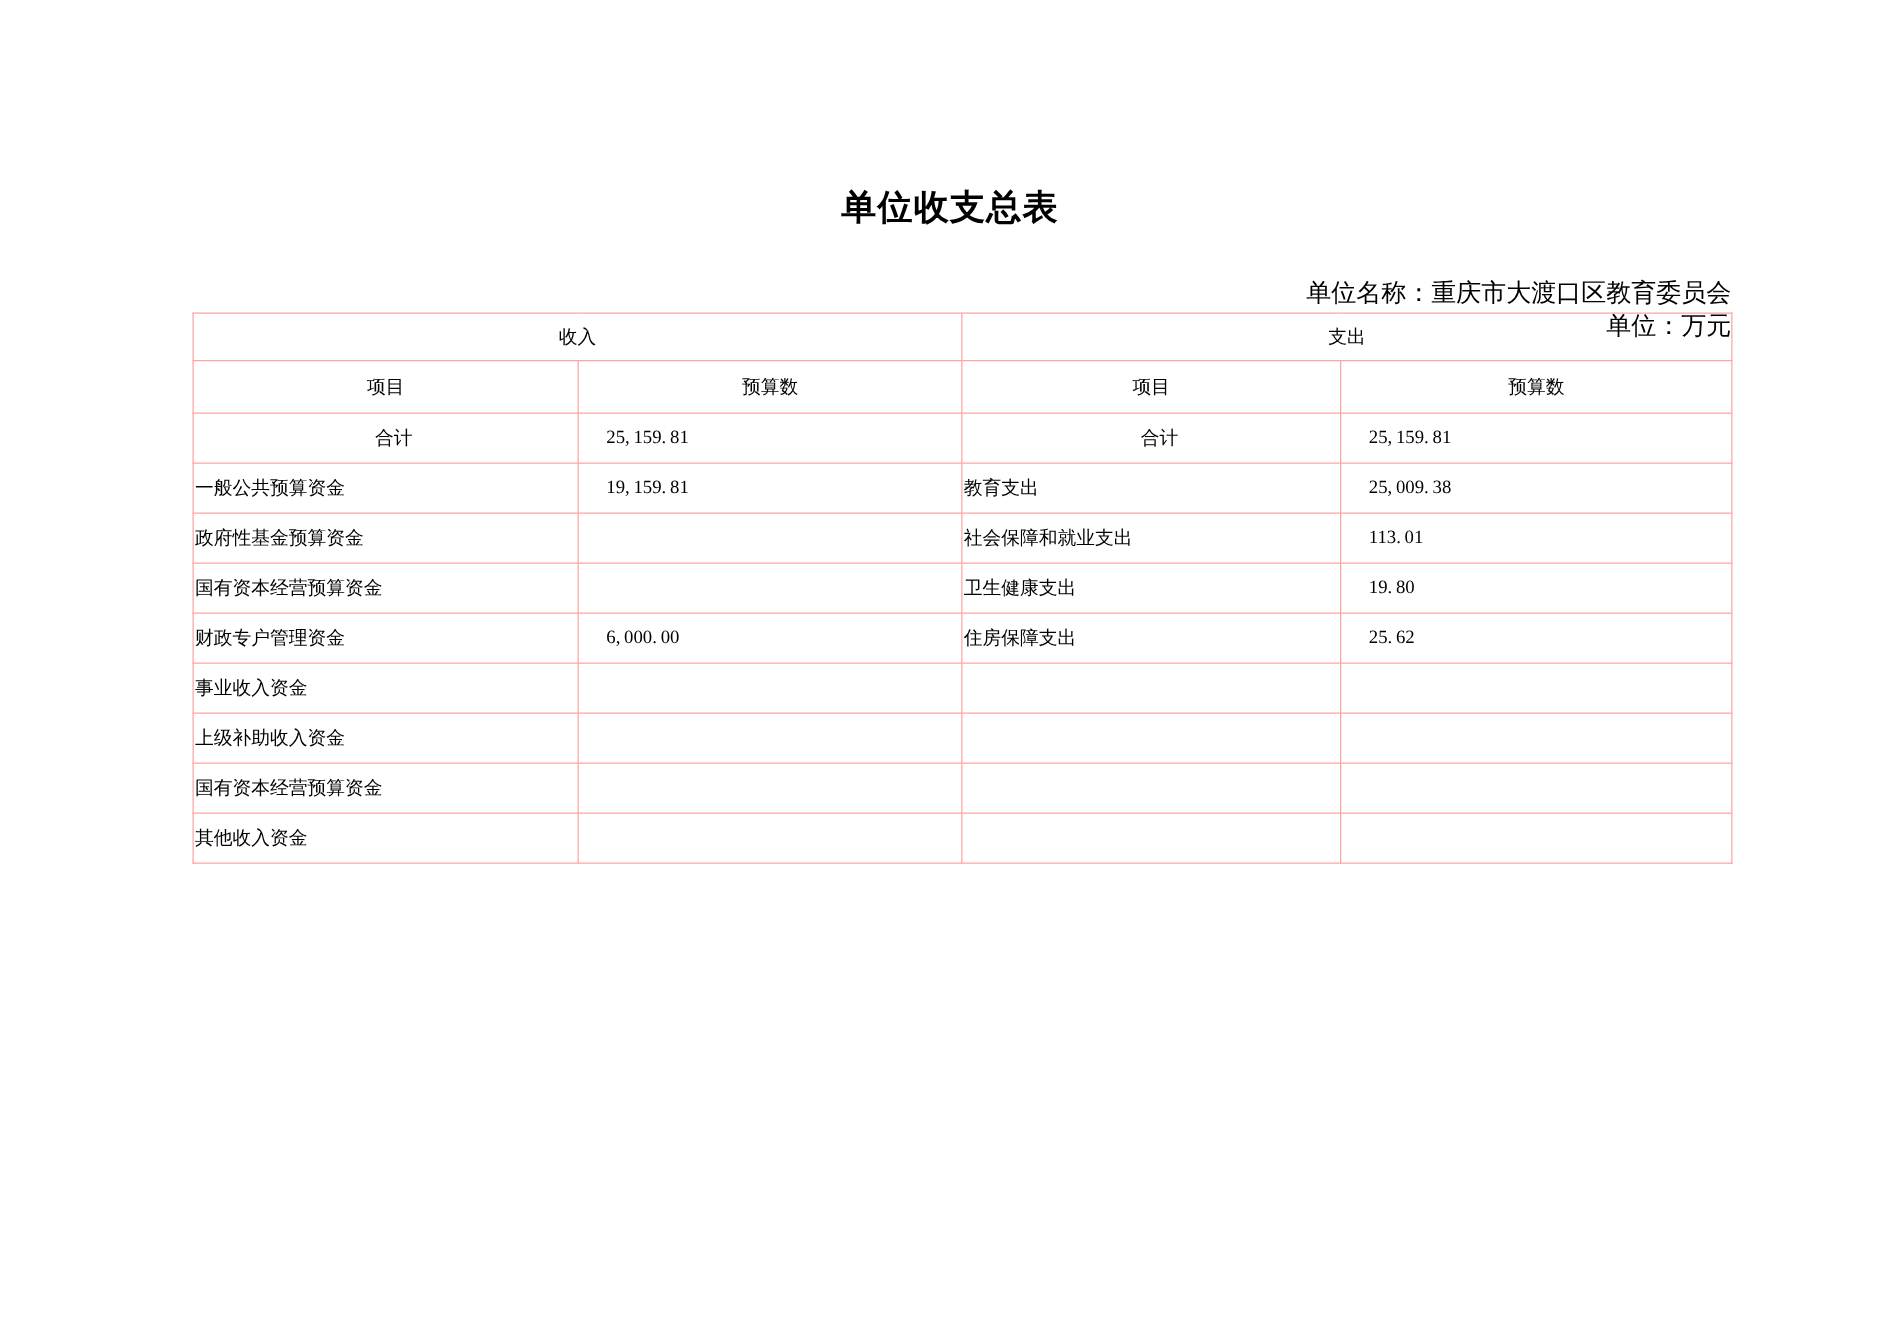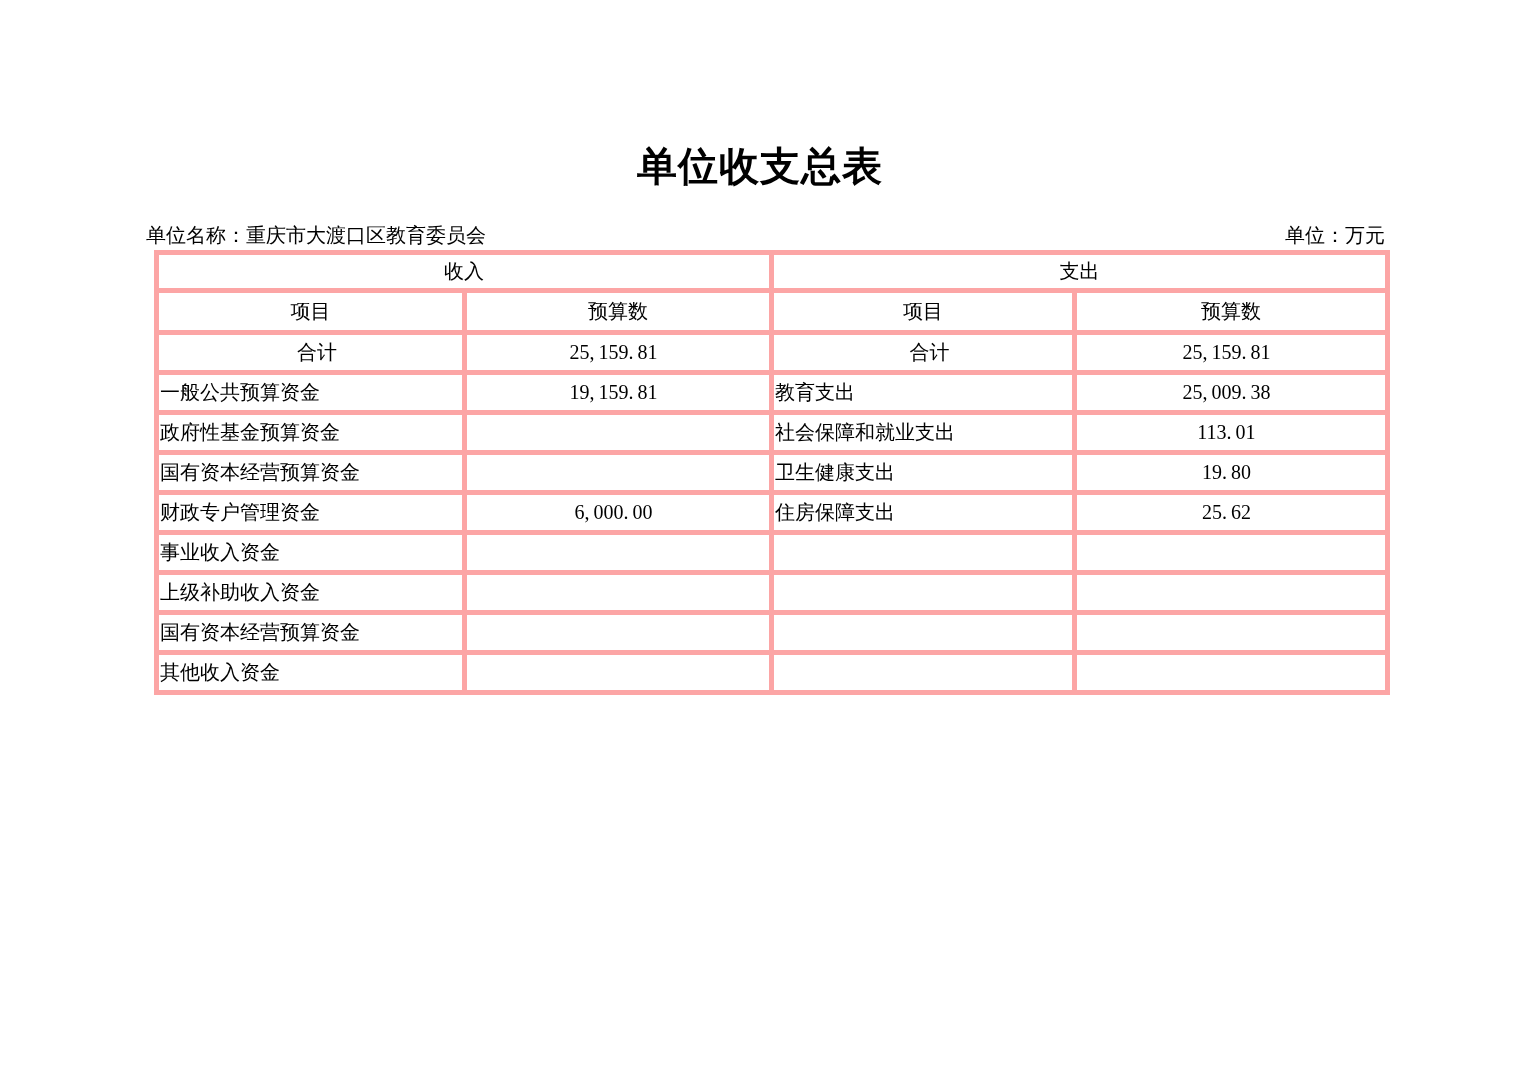--- a/index.html
+++ b/index.html
@@ -13,60 +13,61 @@
     overflow: hidden;
   }
   .doc-title {
     position: absolute;
     top: 144px;
     left: 0;
     width: 100%;
     text-align: center;
     font-family: "Liberation Sans", sans-serif;
     font-weight: bold;
-    font-size: 40px;
+    font-size: 28px;
     line-height: 44px;
     letter-spacing: 1px;
   }
   .meta-row {
     position: absolute;
     top: 222px;
     left: 146px;
     width: 1239px;
     display: flex;
     justify-content: space-between;
     align-items: flex-end;
     font-size: 20px;
     line-height: 26px;
+    flex-direction: column;
   }
   table.summary {
     position: absolute;
     top: 250px;
     left: 154px;
     width: 1231px;
     border-collapse: collapse;
     table-layout: fixed;
   }
   table.summary td, table.summary th {
-    border: 5px solid #fca5a5;
+    border: 1px solid #fca5a5;
     font-weight: normal;
-    font-size: 20px;
+    font-size: 15px;
     vertical-align: middle;
     overflow: hidden;
     white-space: nowrap;
     margin-top: 36px;
   }
   tr.section-header-row { height: 38px; }
   tr.col-header-row { height: 42px; }
   tr.data-row { height: 40px; }
   th.section { text-align: center; }
   th.colhead { text-align: center; }
   td.item { text-align: left; padding-left: 1px; }
   td.item.center { text-align: center; padding-left: 13px; }
-  td.num { text-align: center; padding-right: 9px; font-size: 19px; }
+  td.num { text-align: left; padding-right: 9px; font-size: 19px; padding-left: 22px; }
 </style>
 </head>
 <body>
 
 <div class="doc-title">单位收支总表</div>
 
 <div class="meta-row">
   <span>单位名称：重庆市大渡口区教育委员会</span>
   <span>单位：万元</span>
 </div>

